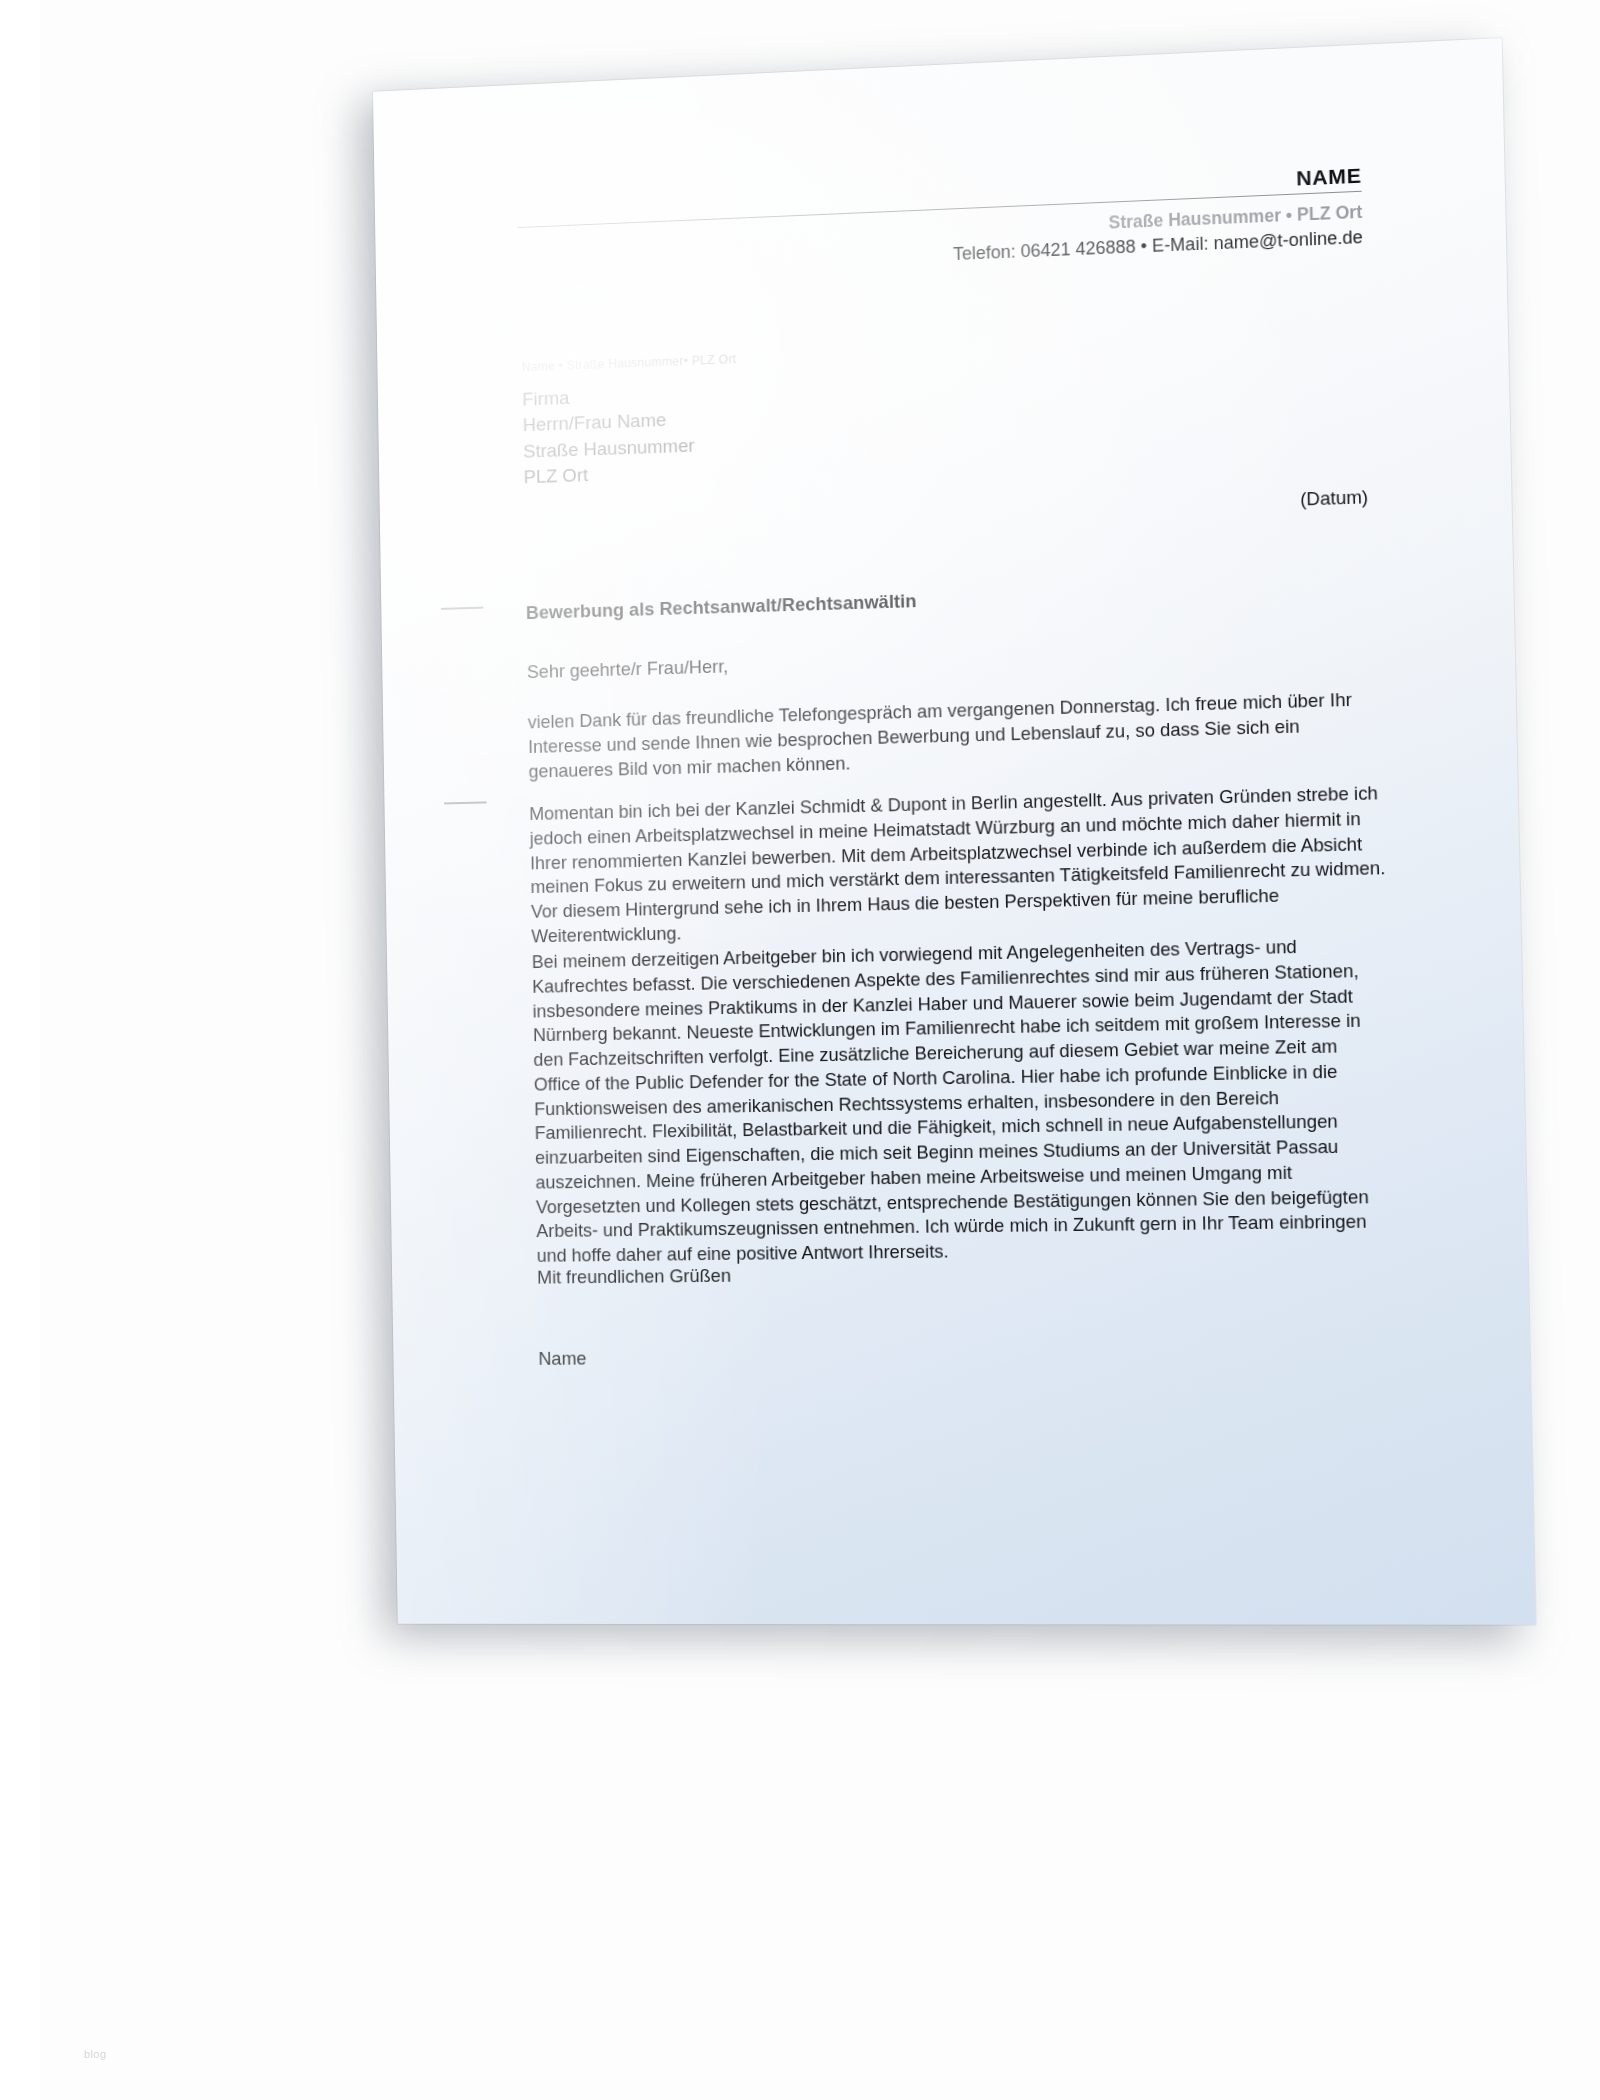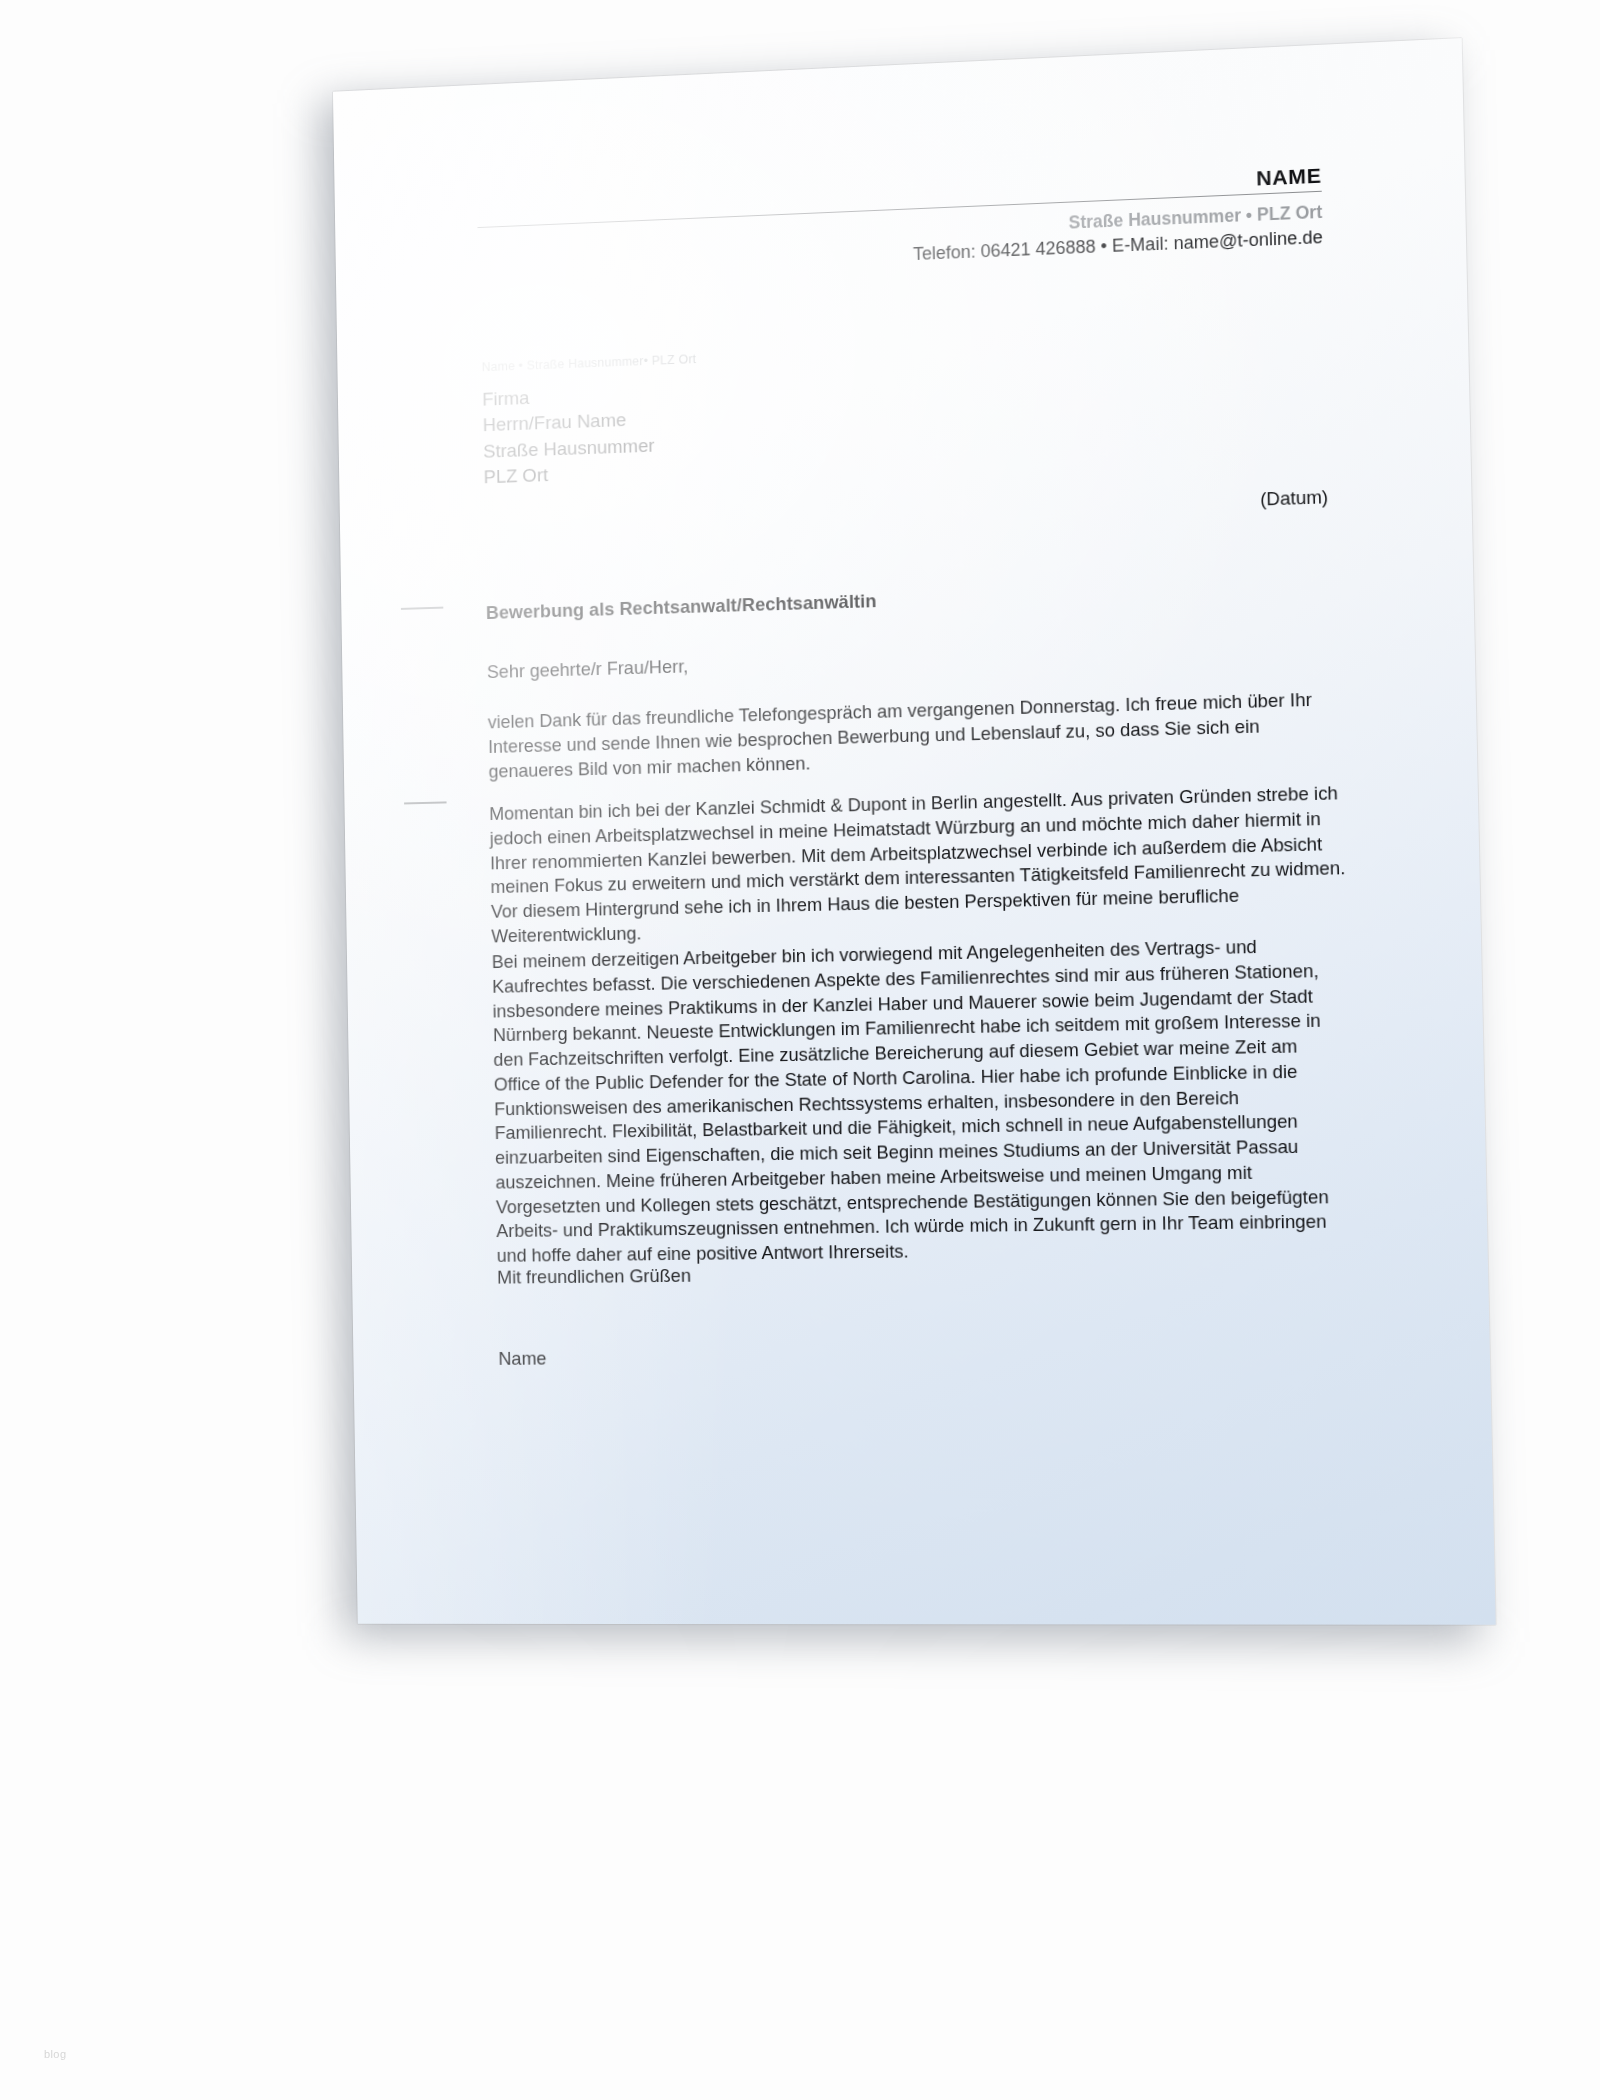--- a/index.html
+++ b/index.html
@@ -13,20 +13,21 @@
   body {
     font-family: "Liberation Sans", sans-serif;
     position: relative;
   }
 
   
   #canvas {
     position: absolute;
     inset: 0;
     background: #fdfdfd;
+    margin-left: 40px;
   }
 
   
   #stage {
     position: absolute;
     left: 0; top: 0;
     width: 1600px; height: 2100px;
     perspective: 2600px;
     perspective-origin: 62% 45%;
   }

